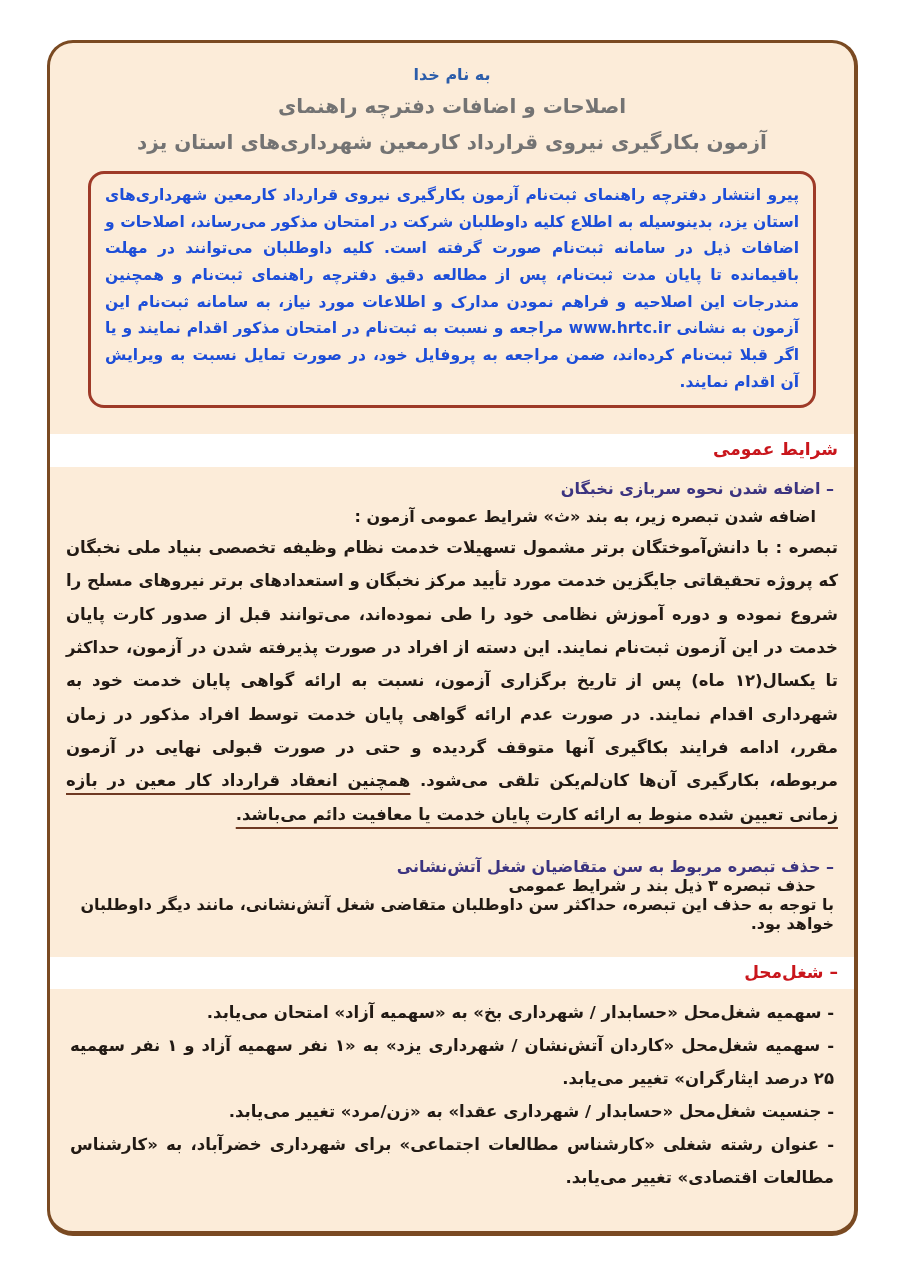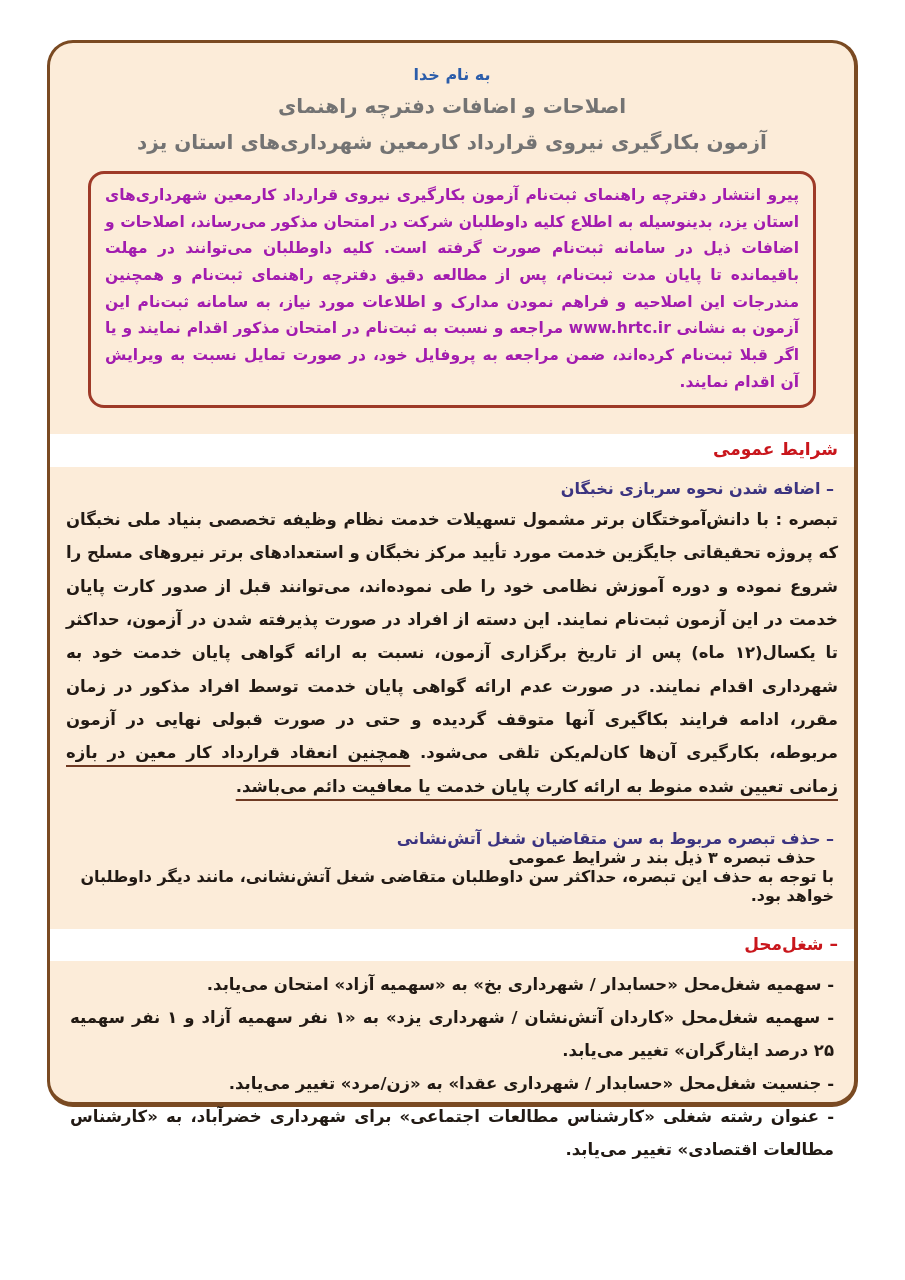--- a/index.html
+++ b/index.html
@@ -1,21 +1,21 @@
 <!DOCTYPE html>
 <html lang="fa" dir="rtl"><head>
 <meta charset="utf-8">
 <style>
   * { margin:0; padding:0; box-sizing:border-box; }
   html,body { width:905px; height:1280px; background:#ffffff;
     font-family:"DejaVu Sans", sans-serif; }
   body { position:relative; overflow:hidden; }
 
   .frame {
-    position:absolute; left:47px; top:40px; width:811px; height:1067px;
+    position:absolute; left:47px; top:40px; width:811px; height:1196px;
     background:#fcecd9;
     border:3px solid #7a4a22;
     border-bottom-width:5px; border-right-width:4px;
     border-radius:26px;
   }
   .content {
     position:relative; height:100%;
     padding:14px 12px 0 12px;
     direction:rtl;
     font-weight:bold;
@@ -26,21 +26,21 @@
   .title-line { text-align:center; font-size:20px; color:#737373; margin-top:9px; line-height:1.35; }
 
   .intro-box {
     margin:15px 26px 0 26px;
     border:3px solid #9e3a28;
     border-radius:16px;
     padding:8px 14px 10px 14px;
     font-size:15.5px;
     line-height:1.72;
     text-align:justify;
-    color:#a21caf;
+    color:#1d4ed8;
   }
   .url { direction:ltr; unicode-bidi:embed; }
 
   .bar {
     margin:0 -12px;
     background:#ffffff;
     color:#c9161c;
     font-size:17px;
     padding:3px 16px 5px 10px;
     line-height:1.45;
@@ -91,20 +91,21 @@
     <div class="title-line">آزمون بکارگیری نیروی قرارداد کارمعین شهرداری‌های استان یزد</div>
 
     <div class="intro-box">
       <span>پیرو انتشار دفترچه راهنمای ثبت‌نام آزمون بکارگیری نیروی قرارداد کارمعین شهرداری‌های استان یزد، بدینوسیله به اطلاع کلیه داوطلبان شرکت در امتحان مذکور می‌رساند، اصلاحات و اضافات ذیل در سامانه ثبت‌نام صورت گرفته است. کلیه داوطلبان می‌توانند در مهلت باقیمانده تا پایان مدت ثبت‌نام، پس از مطالعه دقیق دفترچه راهنمای ثبت‌نام و همچنین مندرجات این اصلاحیه و فراهم نمودن مدارک و اطلاعات مورد نیاز، به سامانه ثبت‌نام این آزمون به نشانی </span><span class="url">www.hrtc.ir</span><span> مراجعه و نسبت به ثبت‌نام در امتحان مذکور اقدام نمایند و یا اگر قبلا ثبت‌نام کرده‌اند، ضمن مراجعه به پروفایل خود، در صورت تمایل نسبت به ویرایش آن اقدام نمایند.</span>
     </div>
 
     <div class="bar bar-general">شرایط عمومی</div>
 
     <div class="subhead">– اضافه شدن نحوه سربازی نخبگان</div>
 
+    <div class="lead-line">اضافه شدن تبصره زیر، به بند «ث» شرایط عمومی آزمون :</div>
 
     <p class="para">
       <span>تبصره : با دانش‌آموختگان برتر مشمول تسهیلات خدمت نظام وظیفه تخصصی بنیاد ملی نخبگان که پروژه تحقیقاتی جایگزین خدمت مورد تأیید مرکز نخبگان و استعدادهای برتر نیروهای مسلح را شروع نموده و دوره آموزش نظامی خود را طی نموده‌اند، می‌توانند قبل از صدور کارت پایان خدمت در این آزمون ثبت‌نام نمایند. این دسته از افراد در صورت پذیرفته شدن در آزمون، حداکثر تا یکسال(۱۲ ماه) پس از تاریخ برگزاری آزمون، نسبت به ارائه گواهی پایان خدمت خود به شهرداری اقدام نمایند. در صورت عدم ارائه گواهی پایان خدمت توسط افراد مذکور در زمان مقرر، ادامه فرایند بکاگیری آنها متوقف گردیده و حتی در صورت قبولی نهایی در آزمون مربوطه، بکارگیری آن‌ها کان‌لم‌یکن تلقی می‌شود. </span><span class="underlined">همچنین انعقاد قرارداد کار معین در بازه زمانی تعیین شده منوط به ارائه کارت پایان خدمت یا معافیت دائم می‌باشد.</span>
     </p>
 
     <div class="subhead subhead-2">– حذف تبصره مربوط به سن متقاضیان شغل آتش‌نشانی</div>
 
     <div class="plain-line indent">حذف تبصره ۳ ذیل بند ر شرایط عمومی</div>
 
     <div class="plain-line">با توجه به حذف این تبصره، حداکثر سن داوطلبان متقاضی شغل آتش‌نشانی، مانند دیگر داوطلبان خواهد بود.</div>

